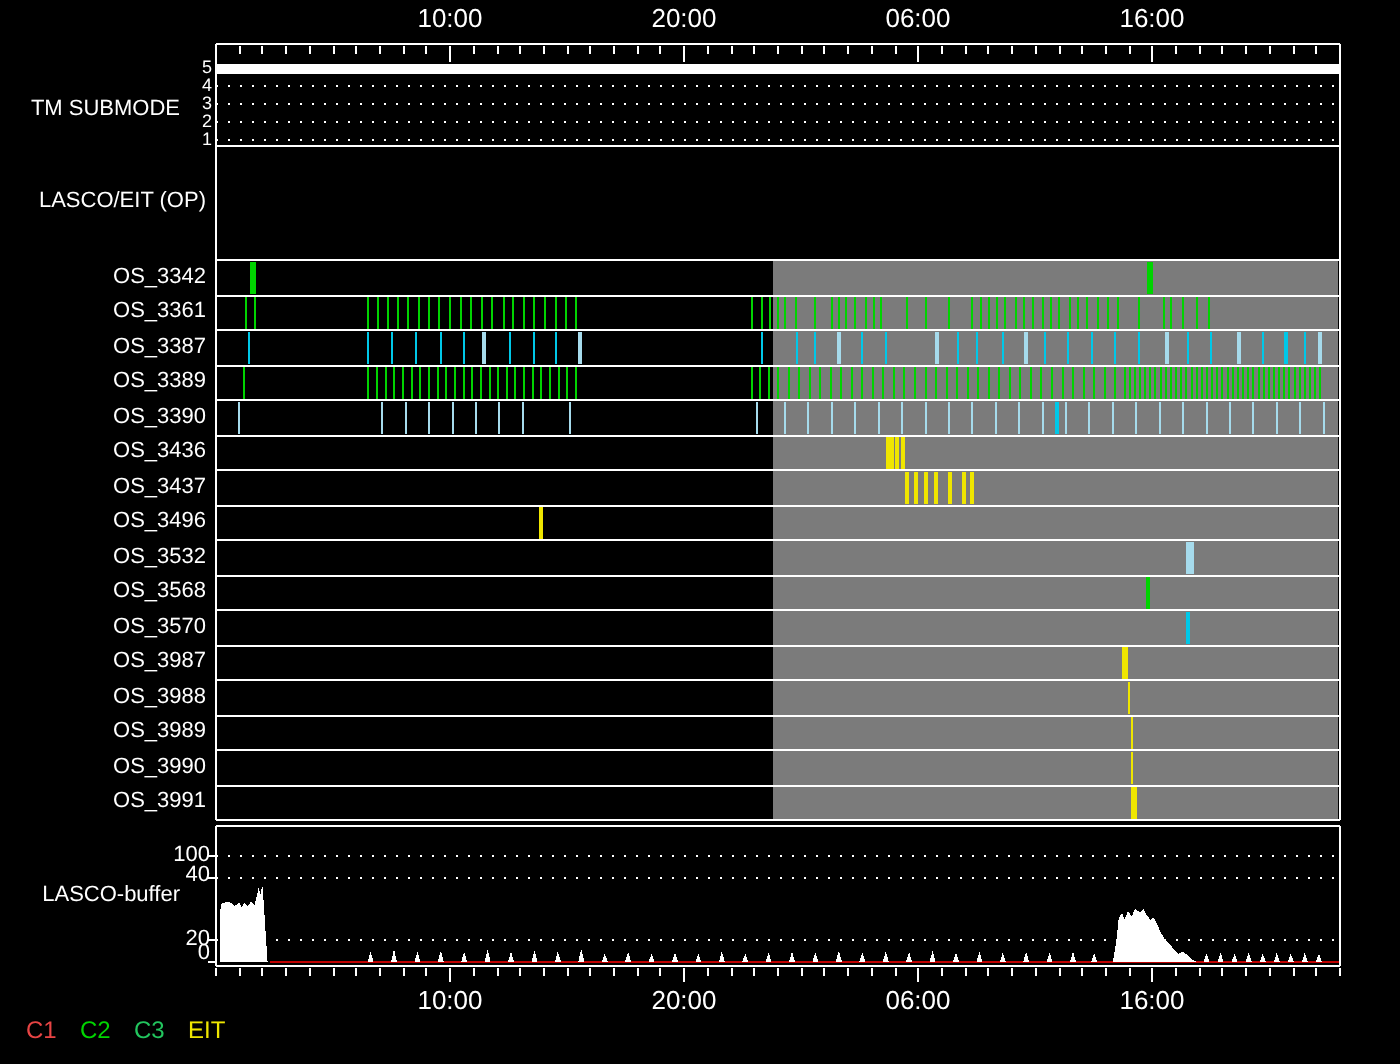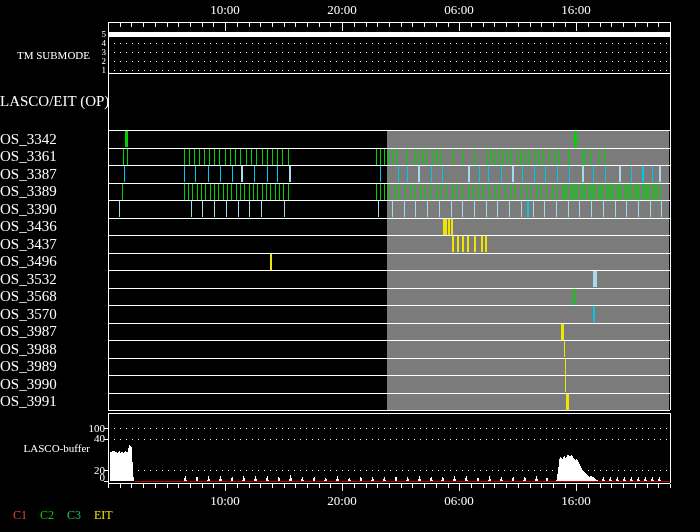--- a/index.html
+++ b/index.html
@@ -1,20 +1,20 @@
 <!DOCTYPE html>
 <html><head>
 <meta charset="utf-8">
 <style>
   html,body{margin:0;padding:0;background:#000;}
   #stage{position:relative;width:700px;height:532px;background:#000;overflow:hidden;
-         font-family:Liberation Serif, serif;color:#fff;}
+         font-family:Liberation Sans, sans-serif;color:#fff;}
   #chart-svg{position:absolute;left:0;top:0;}
   .lbl{position:absolute;transform:translateY(-50%);white-space:pre;line-height:1;}
-  .r  {left:0;width:103px;font-size:15px;}
+  .r  {left:0;width:103px;text-align:right;font-size:11px;}
   .w90{left:0;width:90px;text-align:right;font-size:11px;}
   .tm {left:0;width:106px;text-align:right;font-size:9px;}
   .bn {left:0;width:105px;text-align:right;font-size:11px;}
   .tick-label{position:absolute;transform:translate(-50%,-50%);font-size:13px;line-height:1;white-space:pre;}
   .legend-item{position:absolute;transform:translateY(-50%);font-size:12px;line-height:1;text-align:right;}
   .ts{position:absolute;transform:translate(-50%,-50%);font-size:12px;line-height:1;white-space:pre;}
 </style>
 </head>
 <body>
 

